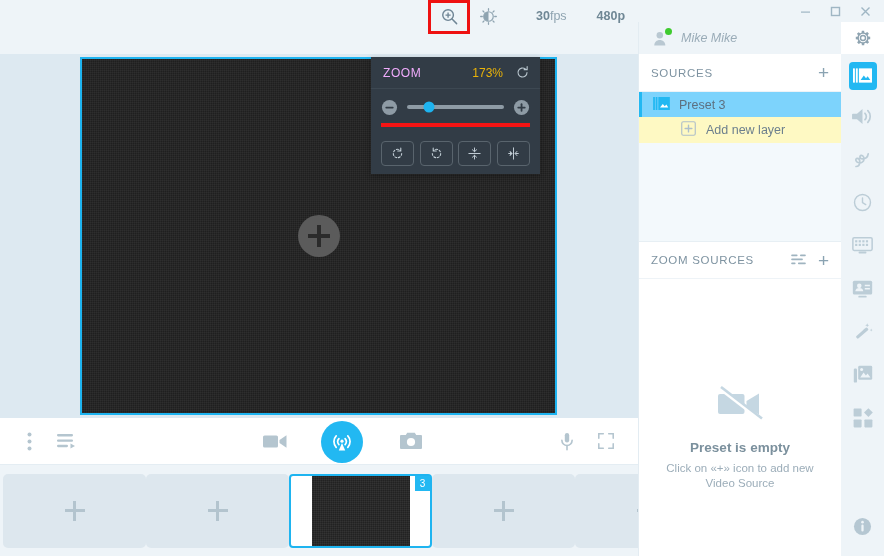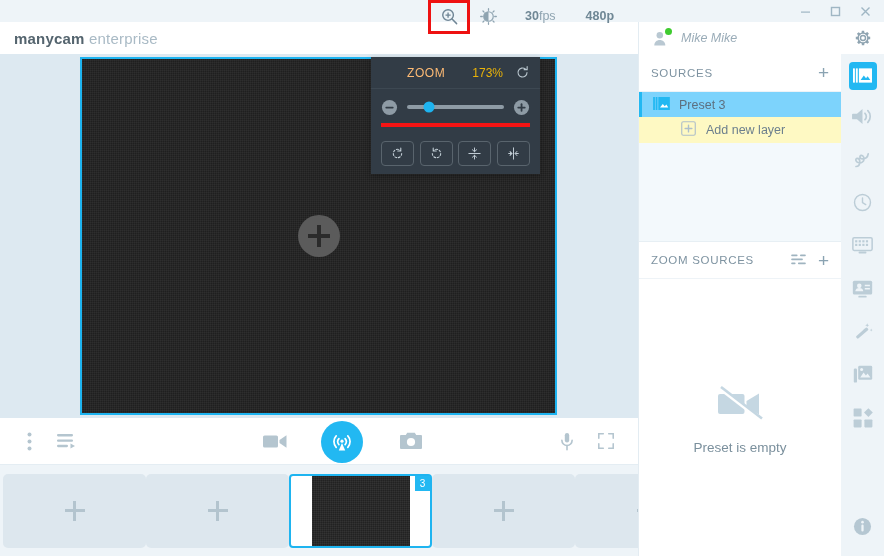--- a/index.html
+++ b/index.html
@@ -46,21 +46,21 @@
     width: 40px; height: 32px; display: flex; align-items: center; justify-content: center;
     color: #8fa4b1;
   }
   .tool.highlight { outline: 3px solid #ee1111; outline-offset: -1px; width: 38px; height: 30px; margin-top:1px;}
   .tool.highlight svg { color: #6f8595; }
   .hdr-text {
     font-size: 12.5px; color: #8fa4b1; display: flex; align-items: center;
     height: 32px; white-space: nowrap;
   }
   .hdr-text b { color: #6f8795; font-weight: 700; }
-  .hdr-fps { margin-left: 17px; }
+  .hdr-fps { margin-left: 28px; }
   .hdr-res { margin-left: 30px; }
 
   .hdr-divider {
     position: absolute; left: 638px; top: 22px; width: 1px; height: 32px; background: #e3ecf2;
   }
   .user {
     position: absolute; left: 652px; top: 22px; height: 32px;
     display: flex; align-items: center; gap: 10px;
   }
   .user-name { font-size: 12.5px; color: #9aacb8; font-style: italic; }
@@ -103,21 +103,21 @@
   
   .zoom-popup {
     position: absolute; left: 371px; top: 57px; width: 169px; height: 117px;
     background: #323c46; color: #dfe7ec;
     box-shadow: 0 2px 6px rgba(0,0,0,.25);
   }
   .zoom-head {
     height: 32px; display: flex; align-items: center;
     border-bottom: 1px solid #3d4852; padding: 0 10px 0 12px;
   }
-  .zoom-title { font-size: 12px; letter-spacing: .6px; color: #fdba74; margin-left: 24px; }
+  .zoom-title { font-size: 12px; letter-spacing: .6px; color: #f0abfc; }
   .zoom-pct { margin-left: auto; font-size: 12px; color: #eab308; }
   .zoom-reset { margin-left: 12px; display:flex; color: #b9c6ce; }
 
   .zoom-slider-row {
     height: 36px; display: flex; align-items: center; padding: 0 10px; gap: 9px;
     position: relative;
   }
   .zbtn { width: 17px; height: 17px; flex: 0 0 17px; display:flex; }
   .ztrack {
     position: relative; flex: 1; height: 4px; border-radius: 2px; background: #8e9ba5;
@@ -219,21 +219,21 @@
   .layer-label { font-size: 12.5px; color: #6c7f8d; }
   .layer-lock { margin-left: auto; margin-right: 16px; color: #9db2bf; display:flex; }
   .preset-fill { height: 98px; background: #f3f9fc; }
 
   .vs-head { border-top: 1px solid #e7eff4; }
   .vs-body {
     position: absolute; left: 0; top: 290px; width: 202px; height: 212px;
     display: flex; flex-direction: column; align-items: center; padding-top: 42px;
     background: #ffffff;
   }
-  .vs-empty-title { margin-top: 14px; font-size: 13.5px; font-weight: 400; color: #7b909d; }
+  .vs-empty-title { margin-top: 14px; font-size: 13.5px; font-weight: 700; color: #7b909d; }
   .vs-empty-sub {
     margin-top: 6px; font-size: 11.5px; color: #9cadb9; text-align: center; line-height: 15px;
     width: 170px;
   }
 
   
   .rail {
     position: absolute; left: 841px; top: 54px; width: 43px; height: 502px;
     background: #eef4f8; display: flex; flex-direction: column; align-items: center;
   }
@@ -267,25 +267,20 @@
           </svg>
       </div>
       <div class="winbtn">
         <svg width="11" height="11" viewBox="0 0 11 11">
             <path d="M1.5 1.5 L9.5 9.5 M9.5 1.5 L1.5 9.5" stroke="currentColor" stroke-width="1.4" fill="none"></path>
           </svg>
       </div>
     </div>
   </div>
 
-  <div class="header">
-    <div class="brand">
-      <b>manycam</b><span> enterprise</span>
-    </div>
-  </div>
 
   <div class="hdr-tools">
     <div class="tool highlight">
       <svg width="19" height="19" viewBox="0 0 20 20" fill="none" stroke="currentColor" stroke-width="1.5">
         <circle cx="8.5" cy="8.5" r="5.6"></circle>
         <path d="M12.7 12.7 L17.5 17.5" stroke-linecap="round"></path>
         <path d="M8.5 5.8 V11.2 M5.8 8.5 H11.2" stroke-width="1.4"></path>
       </svg>
     </div>
     <div class="tool">
@@ -523,20 +518,21 @@
     <div class="vs-body">
       <div>
         <svg width="46" height="36" viewBox="0 0 46 36" fill="#c5d7e2">
           <path d="M3 8 h22.5 a2 2 0 0 1 2 2 V26 a2 2 0 0 1 -2 2 H3 a2 2 0 0 1 -2 -2 V10 a2 2 0 0 1 2 -2 z"></path>
           <path d="M29.5 15 L42 7.6 V28.4 L29.5 21 Z"></path>
           <path d="M2.5 2 L43.5 33.5" stroke="#ffffff" stroke-width="4" fill="none"></path>
           <path d="M4 1 L45 32.5" stroke="#c5d7e2" stroke-width="2.6" fill="none"></path>
         </svg>
       </div>
       <div class="vs-empty-title">Preset is empty</div>
+      <div class="vs-empty-sub">Click on «+» icon to add new Video Source</div>
     </div>
   </div>
 
   <div class="rail">
 
     <div class="rail-item active">
       <div class="rail-box">
         <svg width="19" height="15" viewBox="0 0 20 15">
           <rect x="0" y="0" width="2" height="15" fill="#ffffff"></rect>
           <rect x="3" y="0" width="2" height="15" fill="#ffffff"></rect>

